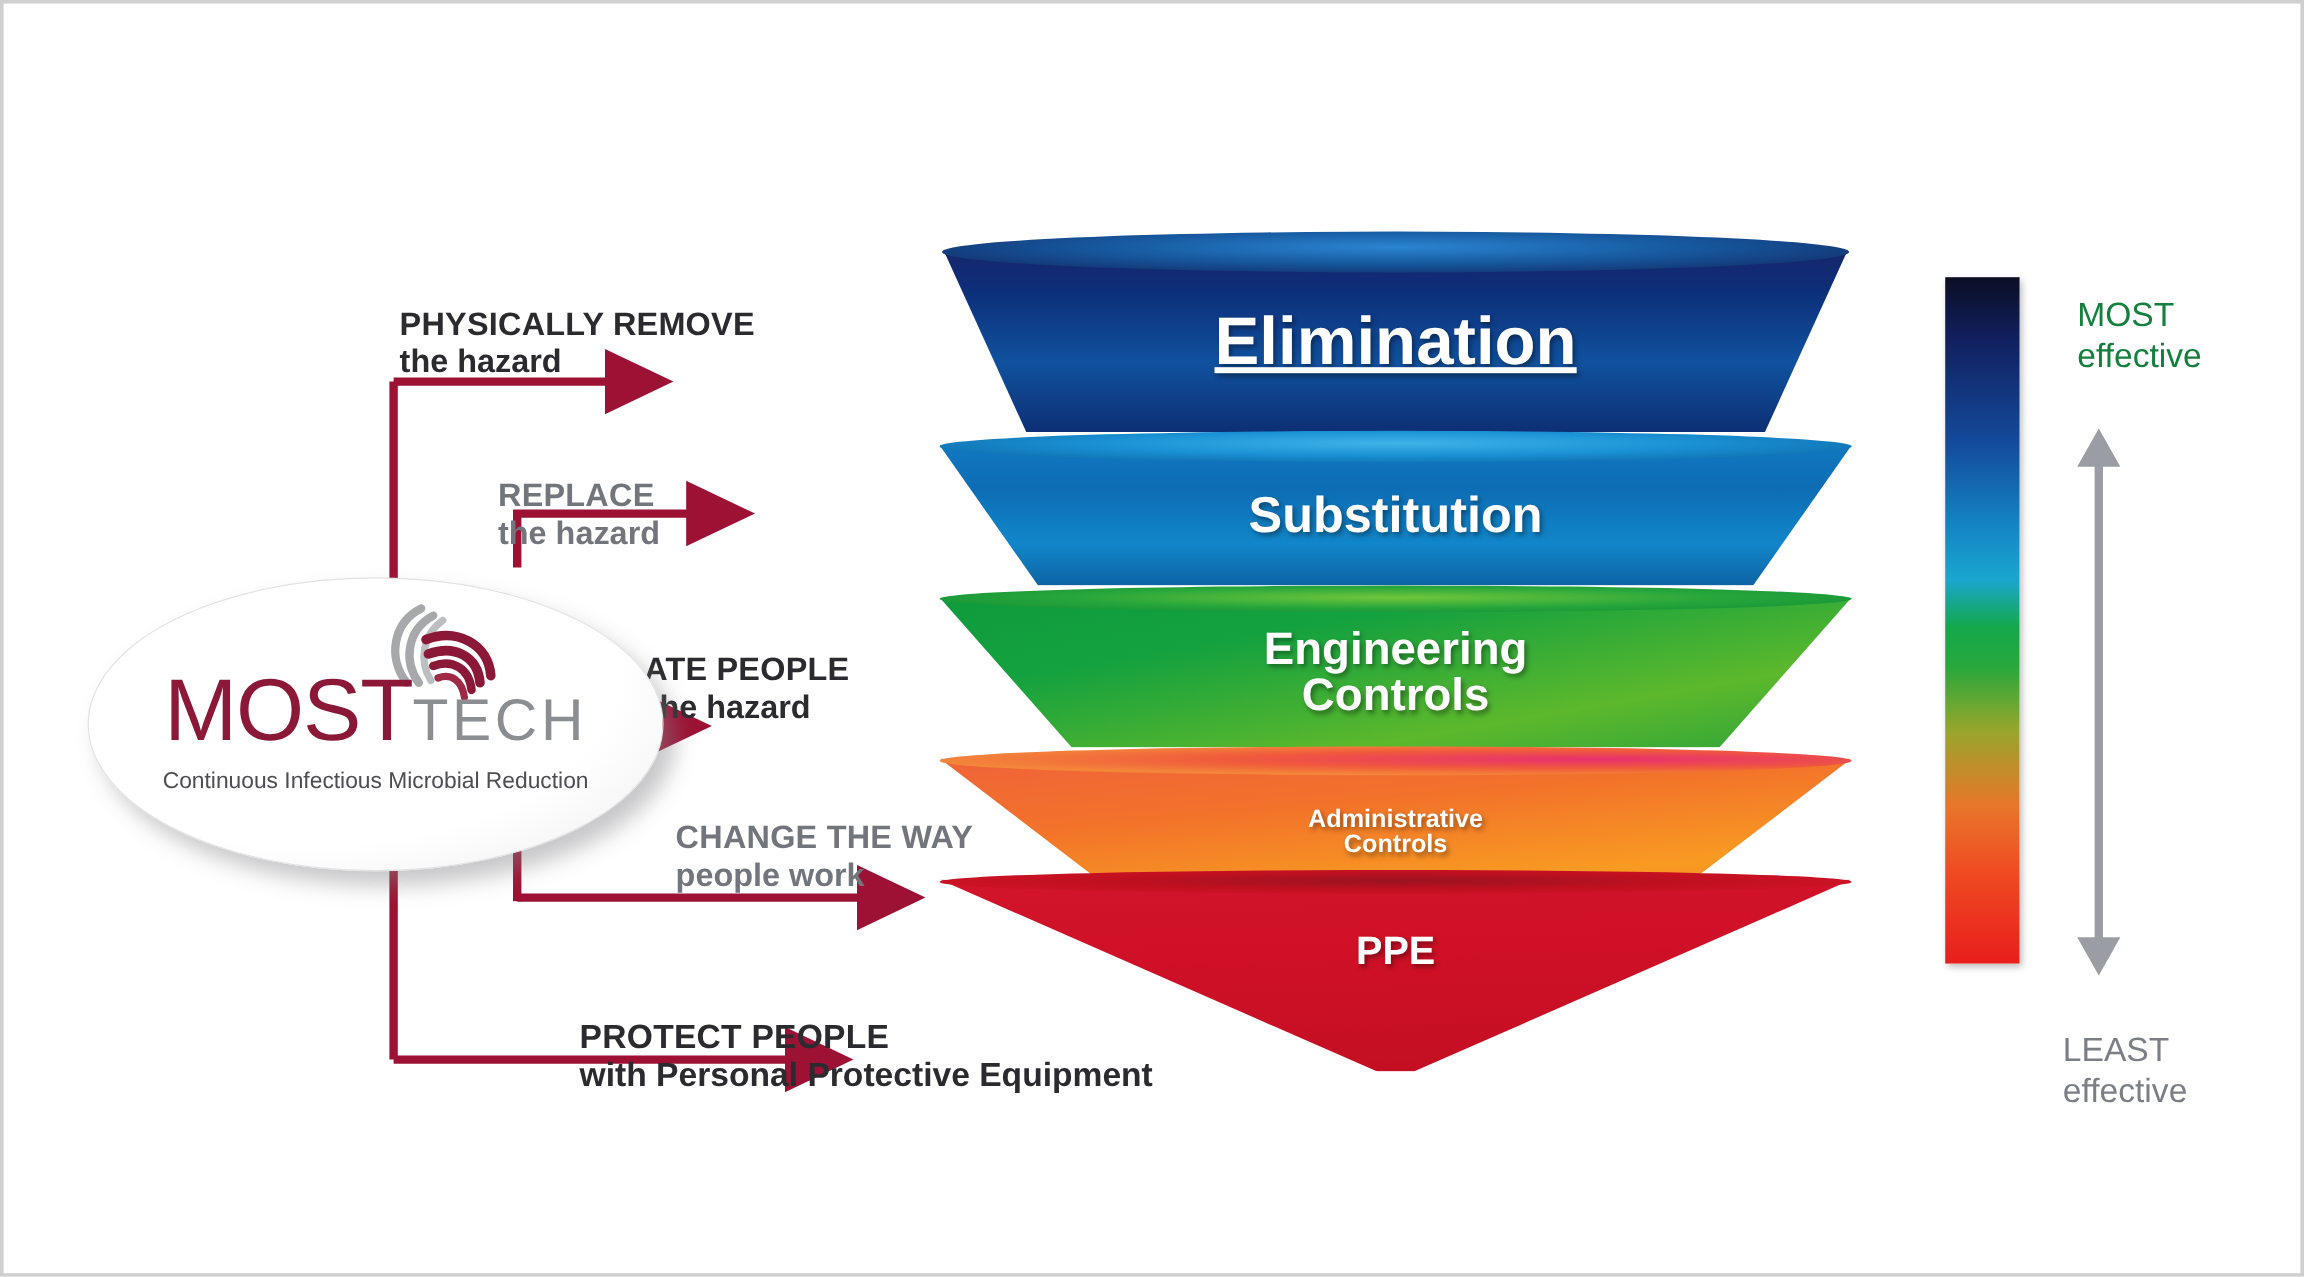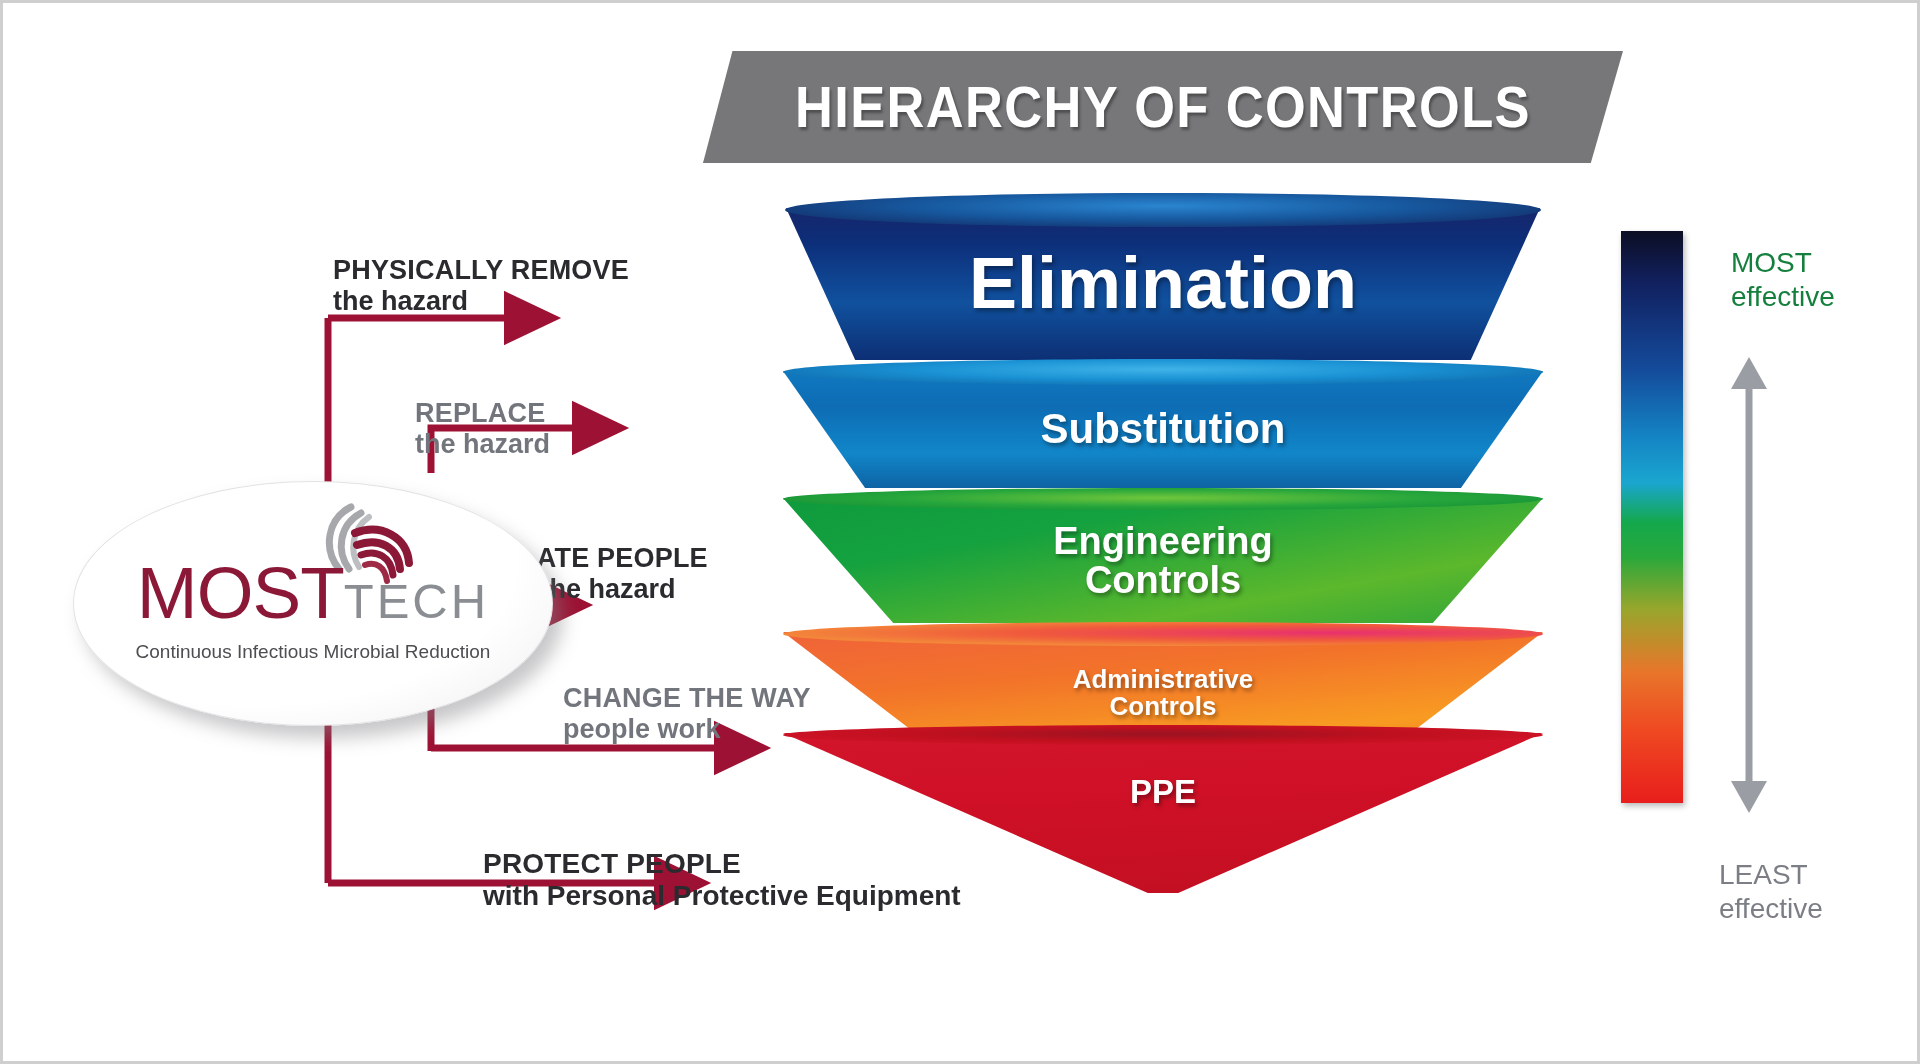--- a/index.html
+++ b/index.html
@@ -92,21 +92,21 @@
   #level-elimination { top: 0px; height: 152px; }
   #level-elimination .f-body {
     background: linear-gradient(180deg,#16266b 0%, #0d2e79 22%, #10519e 62%, #0d2f74 100%);
     clip-path: polygon(0.4% 0%, 99.6% 0%, 90.5% 100%, 9.5% 100%);
   }
   #level-elimination .f-rim {
     background: radial-gradient(ellipse at 50% 38%, #2a85d0 0%, #17599f 45%, #101f58 100%);
     width: 99.6%; left: 0.2%;
     top: -15px; height: 34px;
   }
-  #level-elimination .f-label { font-size: 72px; }
+  #level-elimination .f-label { font-size: 56px; text-decoration: underline; }
 
   
   #level-substitution { top: 163px; height: 117px; }
   #level-substitution .f-body {
     background: linear-gradient(180deg,#1079c0 0%, #0d6cb4 30%, #1186c9 70%, #0e63a4 100%);
     clip-path: polygon(0% 0%, 100% 0%, 89.2% 100%, 10.8% 100%);
   }
   #level-substitution .f-rim {
     background: radial-gradient(ellipse at 50% 40%, #3fb3e8 0%, #1a92d4 45%, #0a5e9f 100%);
     top: -12px; height: 26px;
@@ -128,21 +128,21 @@
   
   #level-administrative { top: 424px; height: 122px; }
   #level-administrative .f-body {
     background: linear-gradient(175deg,#f0633a 0%, #f2722a 35%, #f89b22 75%, #ef7a1e 100%);
     clip-path: polygon(0% 0%, 100% 0%, 79% 100%, 21% 100%);
   }
   #level-administrative .f-rim {
     background: radial-gradient(ellipse at 72% 45%, #e8306f 0%, #f05a3c 40%, #f3873a 72%, #ee6a28 100%);
     top: -10px; height: 24px;
   }
-  #level-administrative .f-label { font-size: 26px; }
+  #level-administrative .f-label { font-size: 21px; }
 
   
   #level-ppe { top: 525px; height: 160px; }
   #level-ppe .f-body {
     background: linear-gradient(178deg,#d2152b 0%, #cf1026 40%, #c20f22 100%);
     clip-path: polygon(0% 0%, 100% 0%, 52% 100%, 48% 100%);
   }
   #level-ppe .f-rim {
     background: radial-gradient(ellipse at 50% 45%, #9a1321 0%, #c0101f 45%, #d8152c 100%);
     top: -8px; height: 20px;
@@ -272,24 +272,20 @@
     top: 352px;
     width: 44px;
     height: 460px;
   }
 </style>
 </head>
 <body>
 
 <div id="page">
 
-  <div id="title-banner">
-    <div class="banner-shape"></div>
-    <div class="banner-text">HIERARCHY OF CONTROLS</div>
-  </div>
 
   <svg id="connectors" viewBox="0 0 1920 1064" xmlns="http://www.w3.org/2000/svg">
     <defs>
       <marker id="ah" markerWidth="9" markerHeight="9" refX="5.6" refY="4.5" orient="auto" markerUnits="strokeWidth">
         <path d="M0,0.6 L8.2,4.5 L0,8.4 Z" fill="#9d1234"></path>
       </marker>
     </defs>
 
     <path d="M325,315 L325,315 L540,315" stroke="#9d1234" stroke-width="7" fill="none" marker-end="url(#ah)"></path>
     <path d="M325,315 L325,880" stroke="#9d1234" stroke-width="7" fill="none"></path>

